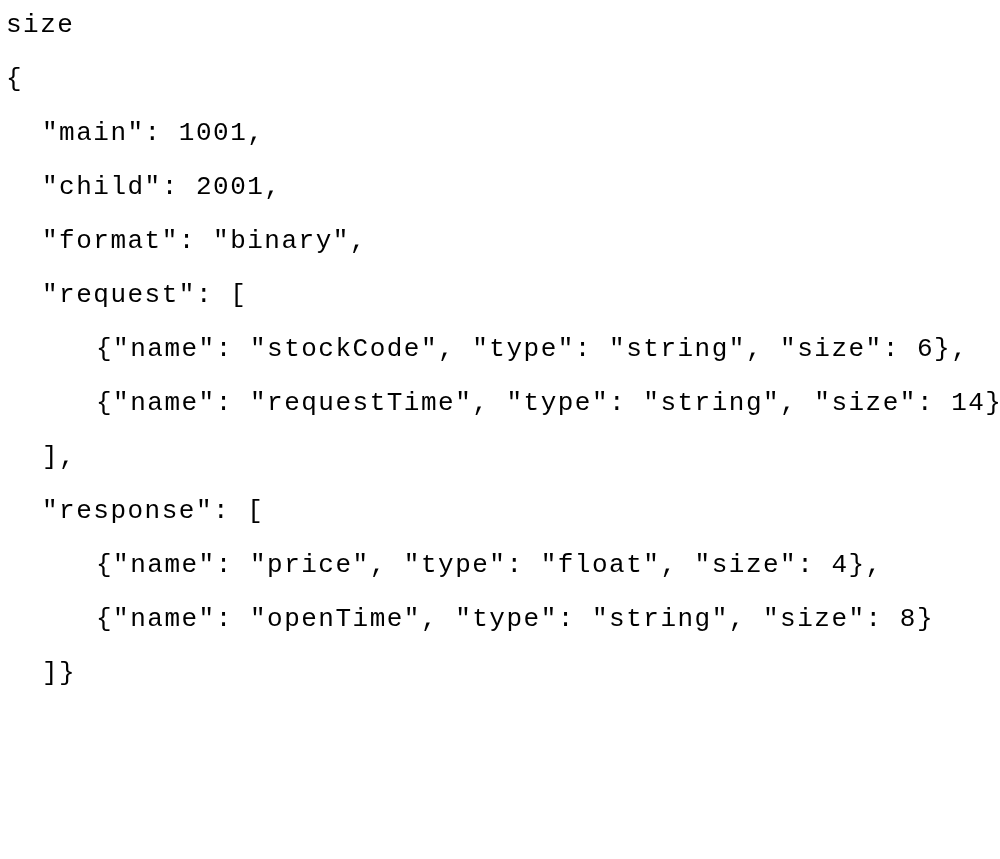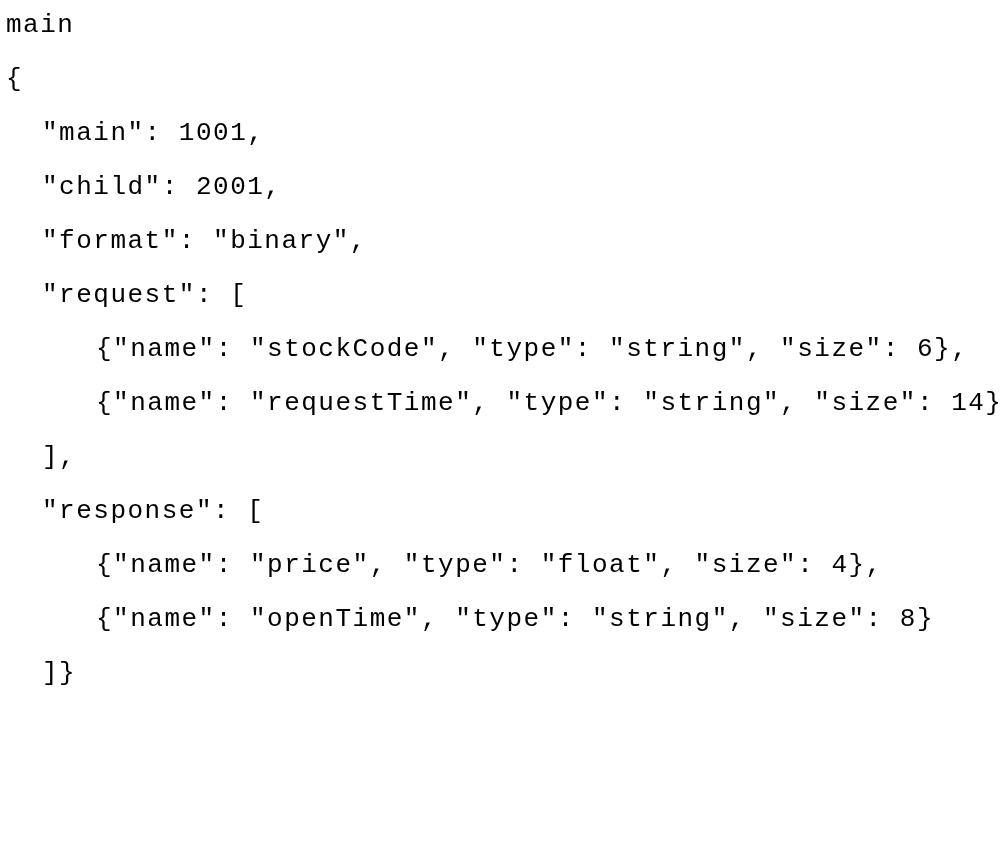--- a/index.html
+++ b/index.html
@@ -25,21 +25,21 @@
     .indent-1 {
       padding-left: 36px;
     }
     .indent-2 {
       padding-left: 90px;
     }
   </style>
 </head>
 <body>
 
-<div class="line">main</div>
+<div class="line">size</div>
 <div class="line">{</div>
 <div class="line indent-1">"main": 1001,</div>
 <div class="line indent-1">"child": 2001,</div>
 <div class="line indent-1">"format": "binary",</div>
 <div class="line indent-1">"request": [</div>
 <div class="line indent-2">{"name": "stockCode", "type": "string", "size": 6},</div>
 <div class="line indent-2">{"name": "requestTime", "type": "string", "size": 14}</div>
 <div class="line indent-1">],</div>
 <div class="line indent-1">"response": [</div>
 <div class="line indent-2">{"name": "price", "type": "float", "size": 4},</div>

